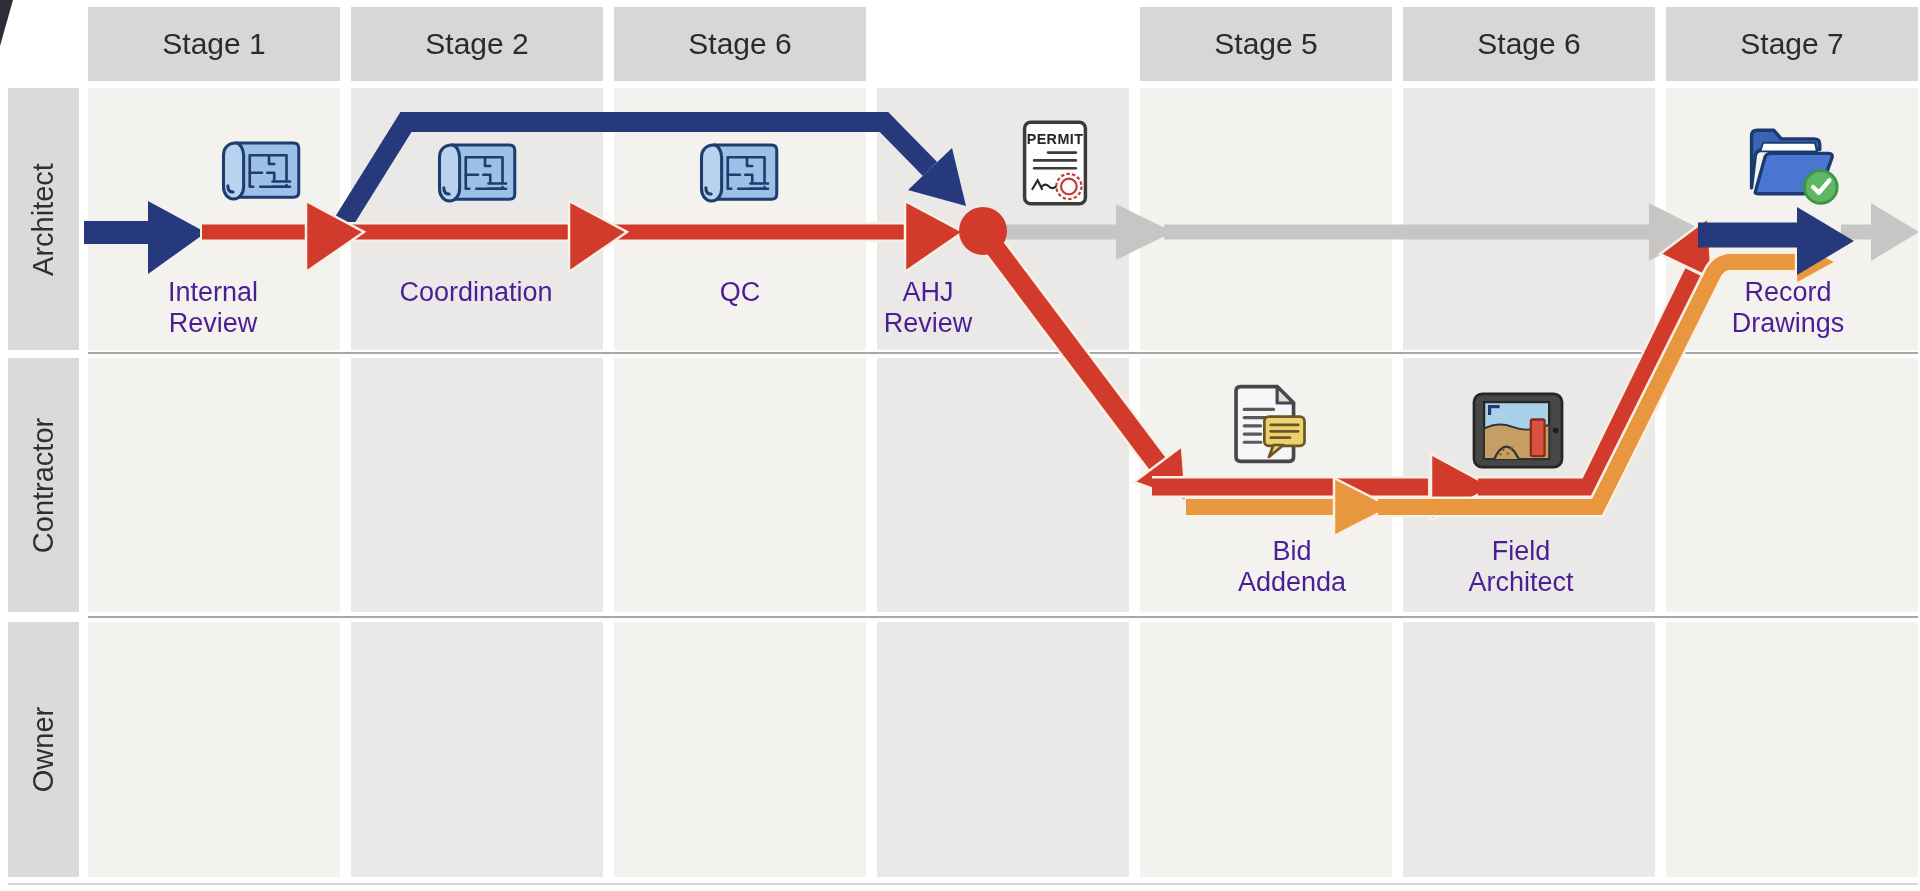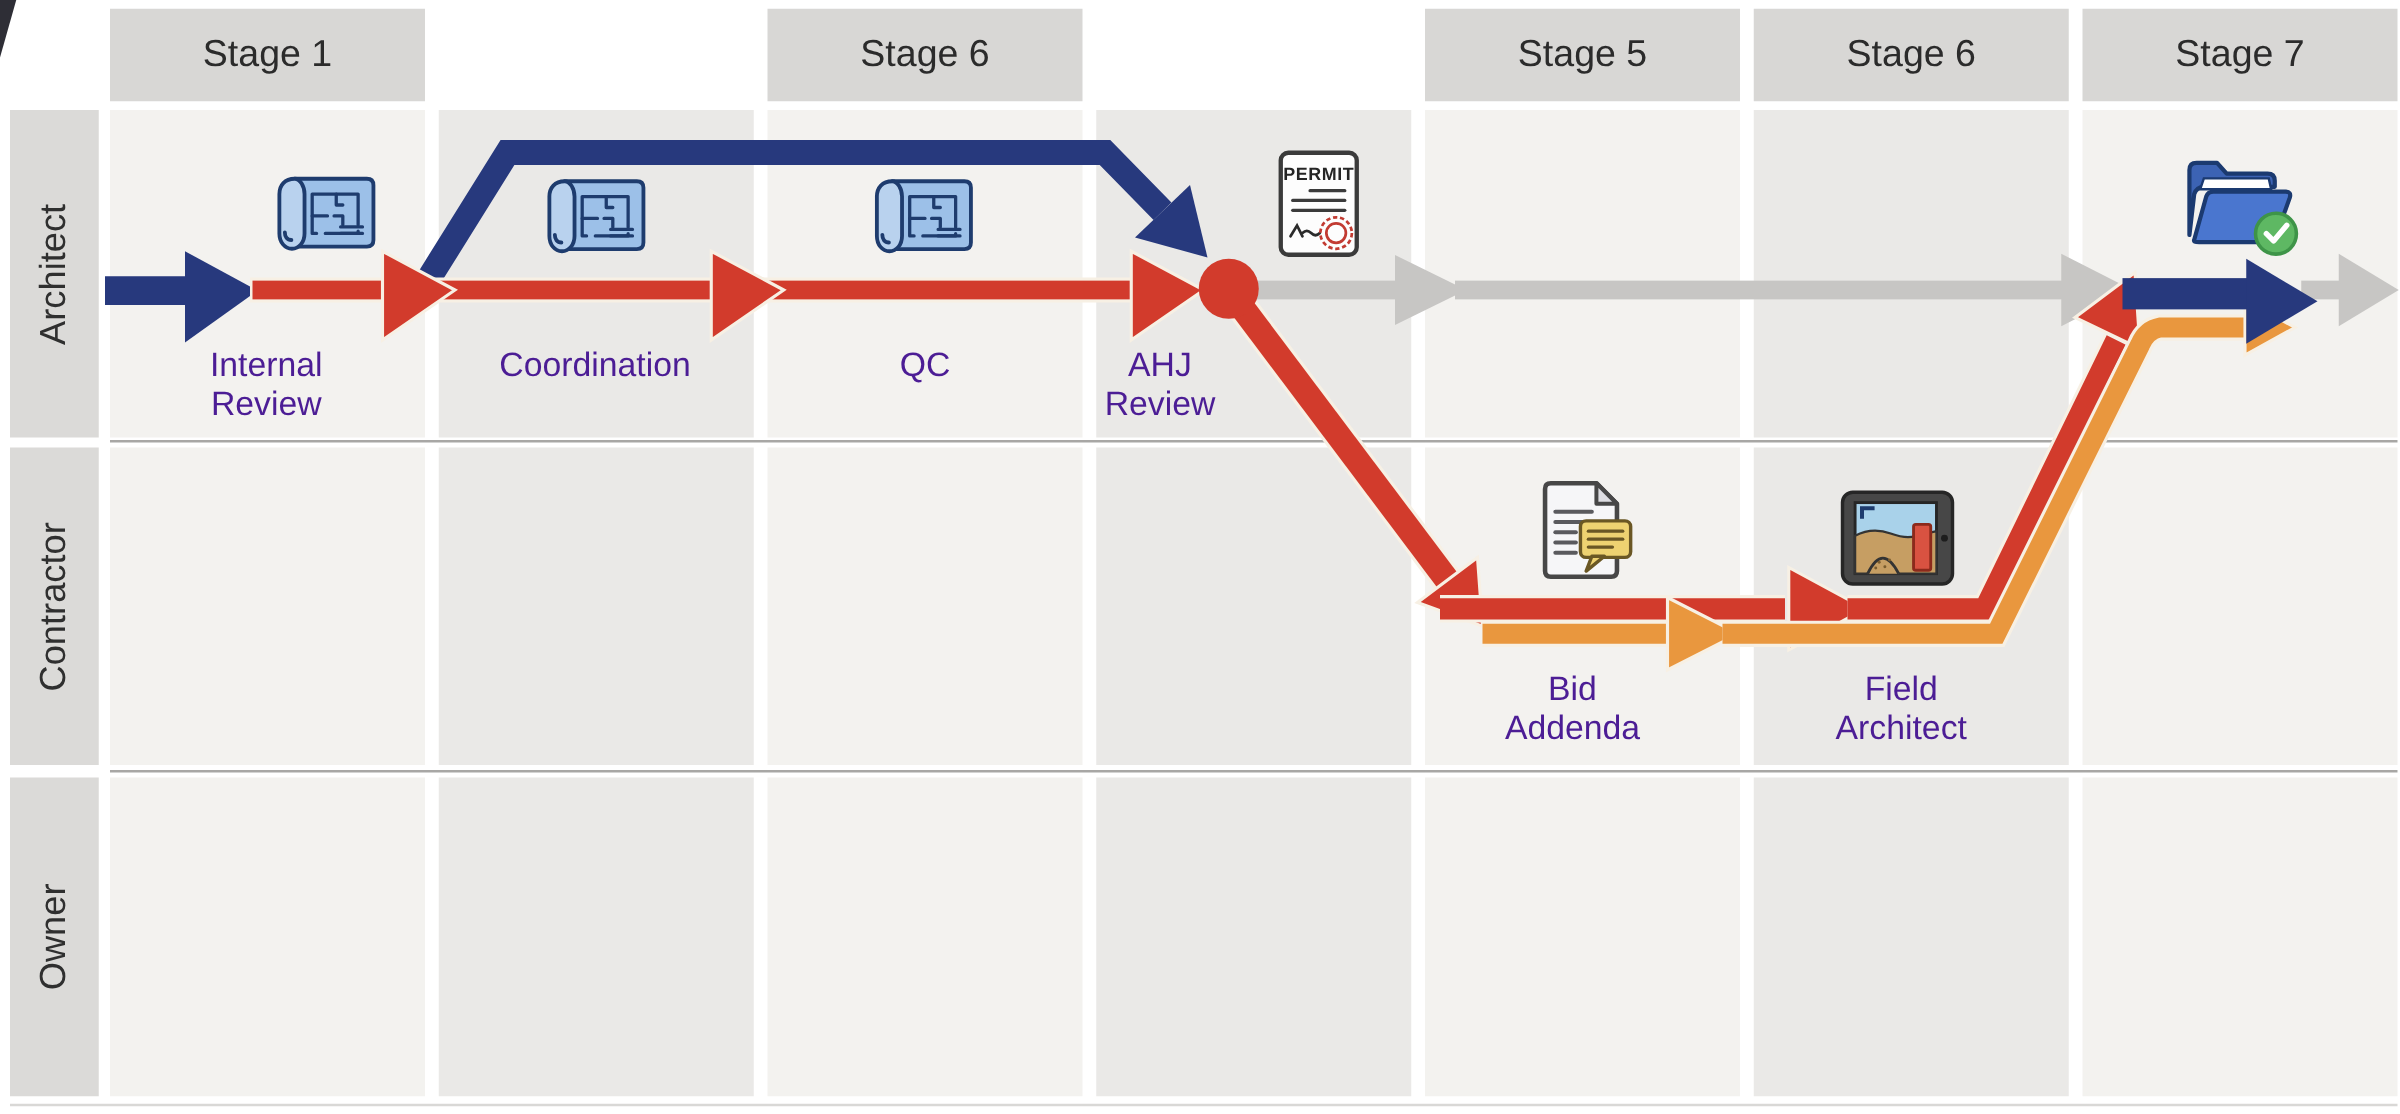--- a/index.html
+++ b/index.html
@@ -33,20 +33,21 @@
   .u{fill:none;stroke:var(--outline-light);}
   .rs{fill:none;stroke:var(--red);}
   .os{fill:none;stroke:var(--orange);}
 </style>
 </head>
 <body>
 
 <div class="canvas">
 
   <div class="stage-header" style="left:88px">Stage 1</div>
+  <div class="stage-header" style="left:351px">Stage 2</div>
   <div class="stage-header" style="left:614px">Stage 6</div>
   <div class="stage-header" style="left:1140px">Stage 5</div>
   <div class="stage-header" style="left:1403px">Stage 6</div>
   <div class="stage-header" style="left:1666px">Stage 7</div>
 
   <div class="lane-label" style="top:88px;height:262px">
       <span>Architect</span>
     </div>
   <div class="lane-label" style="top:358px;height:254px">
       <span>Contractor</span>
@@ -271,22 +272,26 @@
   <div class="mlabel" style="left:476px;top:277px">
     <div>Coordination</div>
   </div>
   <div class="mlabel" style="left:740px;top:277px">
     <div>QC</div>
   </div>
   <div class="mlabel" style="left:928px;top:277px">
     <div>AHJ</div>
     <div>Review</div>
   </div>
-  <div class="mlabel" style="left:1258px;top:536px">
+  <div class="mlabel" style="left:1292px;top:536px">
     <div>Bid</div>
     <div>Addenda</div>
   </div>
   <div class="mlabel" style="left:1521px;top:536px">
     <div>Field</div>
     <div>Architect</div>
   </div>
+  <div class="mlabel" style="left:1788px;top:277px">
+    <div>Record</div>
+    <div>Drawings</div>
+  </div>
 
 </div>
 
 </body></html>

